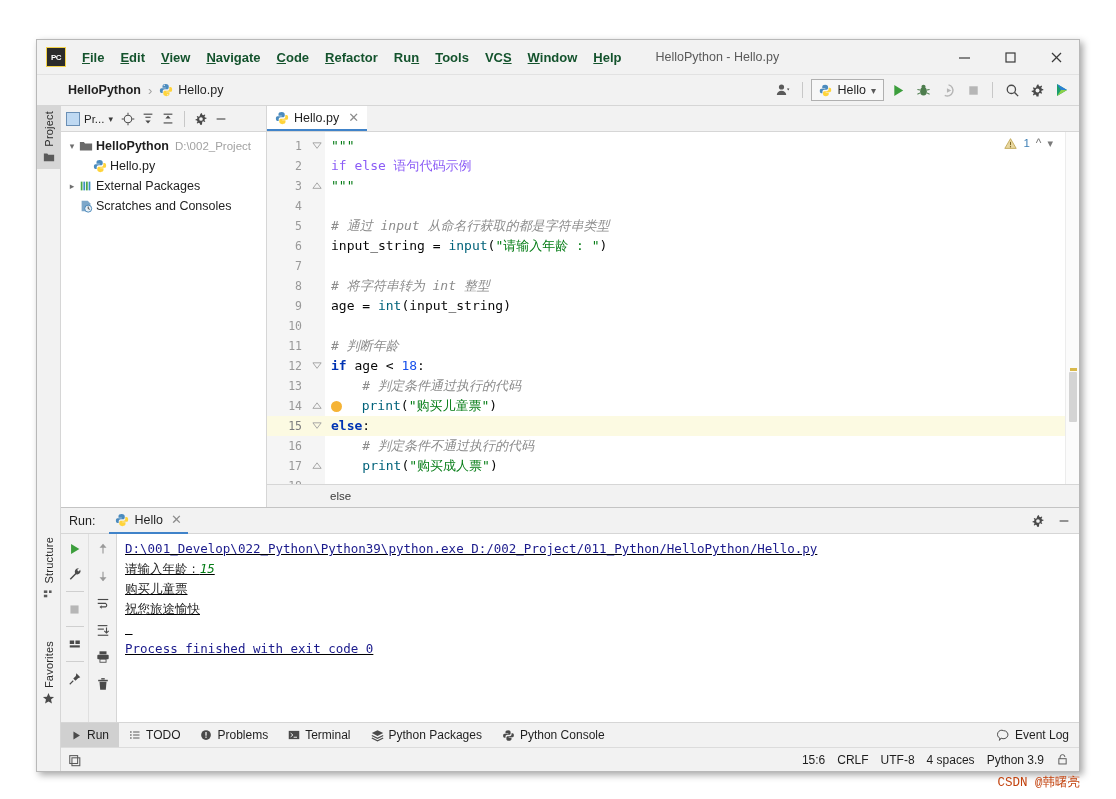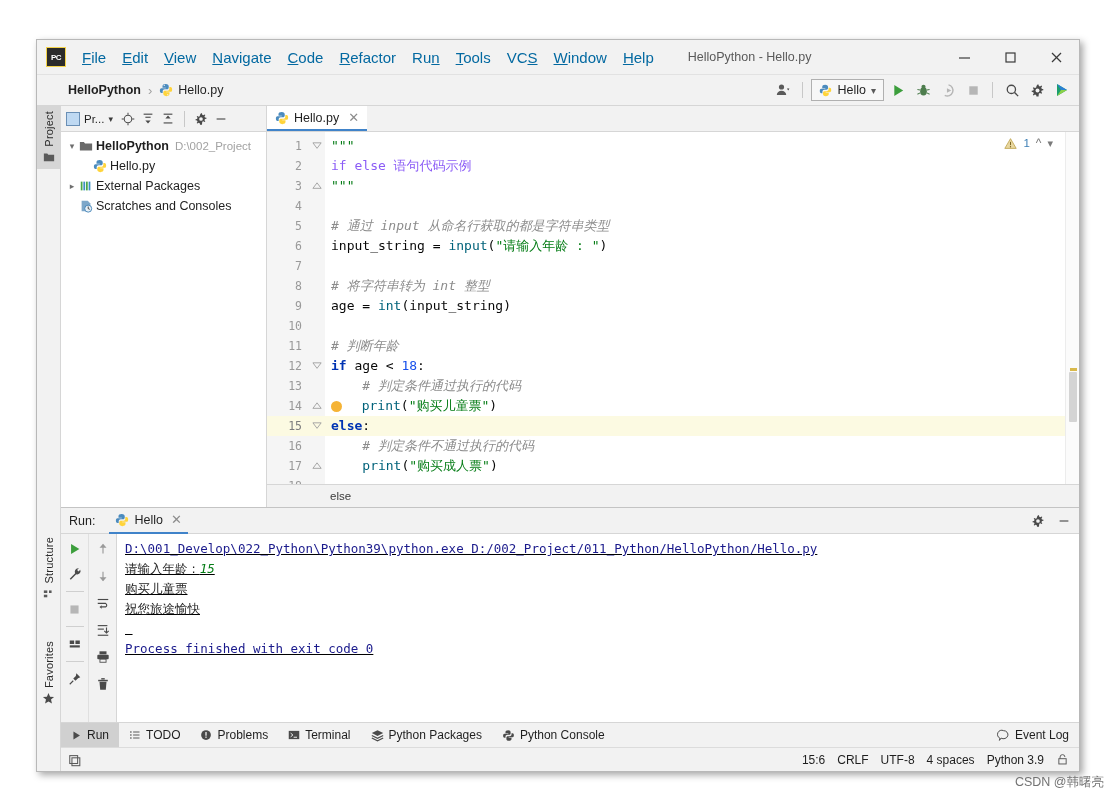--- a/index.html
+++ b/index.html
@@ -35,23 +35,24 @@
   }
   .pc-logo {
     width: 18px; height: 18px; margin-left: 9px; margin-right: 8px;
     background: #2b2b2b; border: 1px solid #f3d34a;
     color: #ffffff; font-size: 8px; font-weight: bold;
     display: flex; align-items: center; justify-content: center;
     letter-spacing: -0.5px;
     font-family: "Liberation Sans", sans-serif;
   }
   .menu-item {
-    font-size: 15px; color: #0369a1;
+    font-size: 13px; color: #14532d;
     padding: 3px 8px; cursor: default;
     white-space: nowrap;
+    font-weight: bold;
   }
   .menu-item .mn { text-decoration: underline; }
   .win-title {
     font-size: 12.5px; color: #5a5a5a;
     margin-left: 26px; white-space: nowrap;
   }
   .win-controls {
     position: absolute; right: 0; top: 0;
     height: 34px; display: flex; align-items: center;
   }
@@ -294,23 +295,23 @@
     display: flex; align-items: center; position: relative;
     border-top: 1px solid #dcdcdc;
   }
   .sb-left { margin-left: 7px; display: flex; align-items: center; }
   .sb-right {
     position: absolute; right: 10px; top: 0; height: 23px;
     display: flex; align-items: center; gap: 12px;
     font-size: 12px; color: #1f1f1f;
   }
   .watermark {
-    position: absolute; right: 12px; bottom: 8px;
-    font-size: 12.5px; color: #737373;
-    font-family: Liberation Sans, sans-serif;
+    position: absolute; right: 36px; bottom: 8px;
+    font-size: 12.5px; color: #c2410c;
+    font-family: Liberation Mono, monospace;
   }
 </style>
 </head>
 <body>
 
 <div id="root">
 
   <div class="window">
 
     <div class="menubar">

